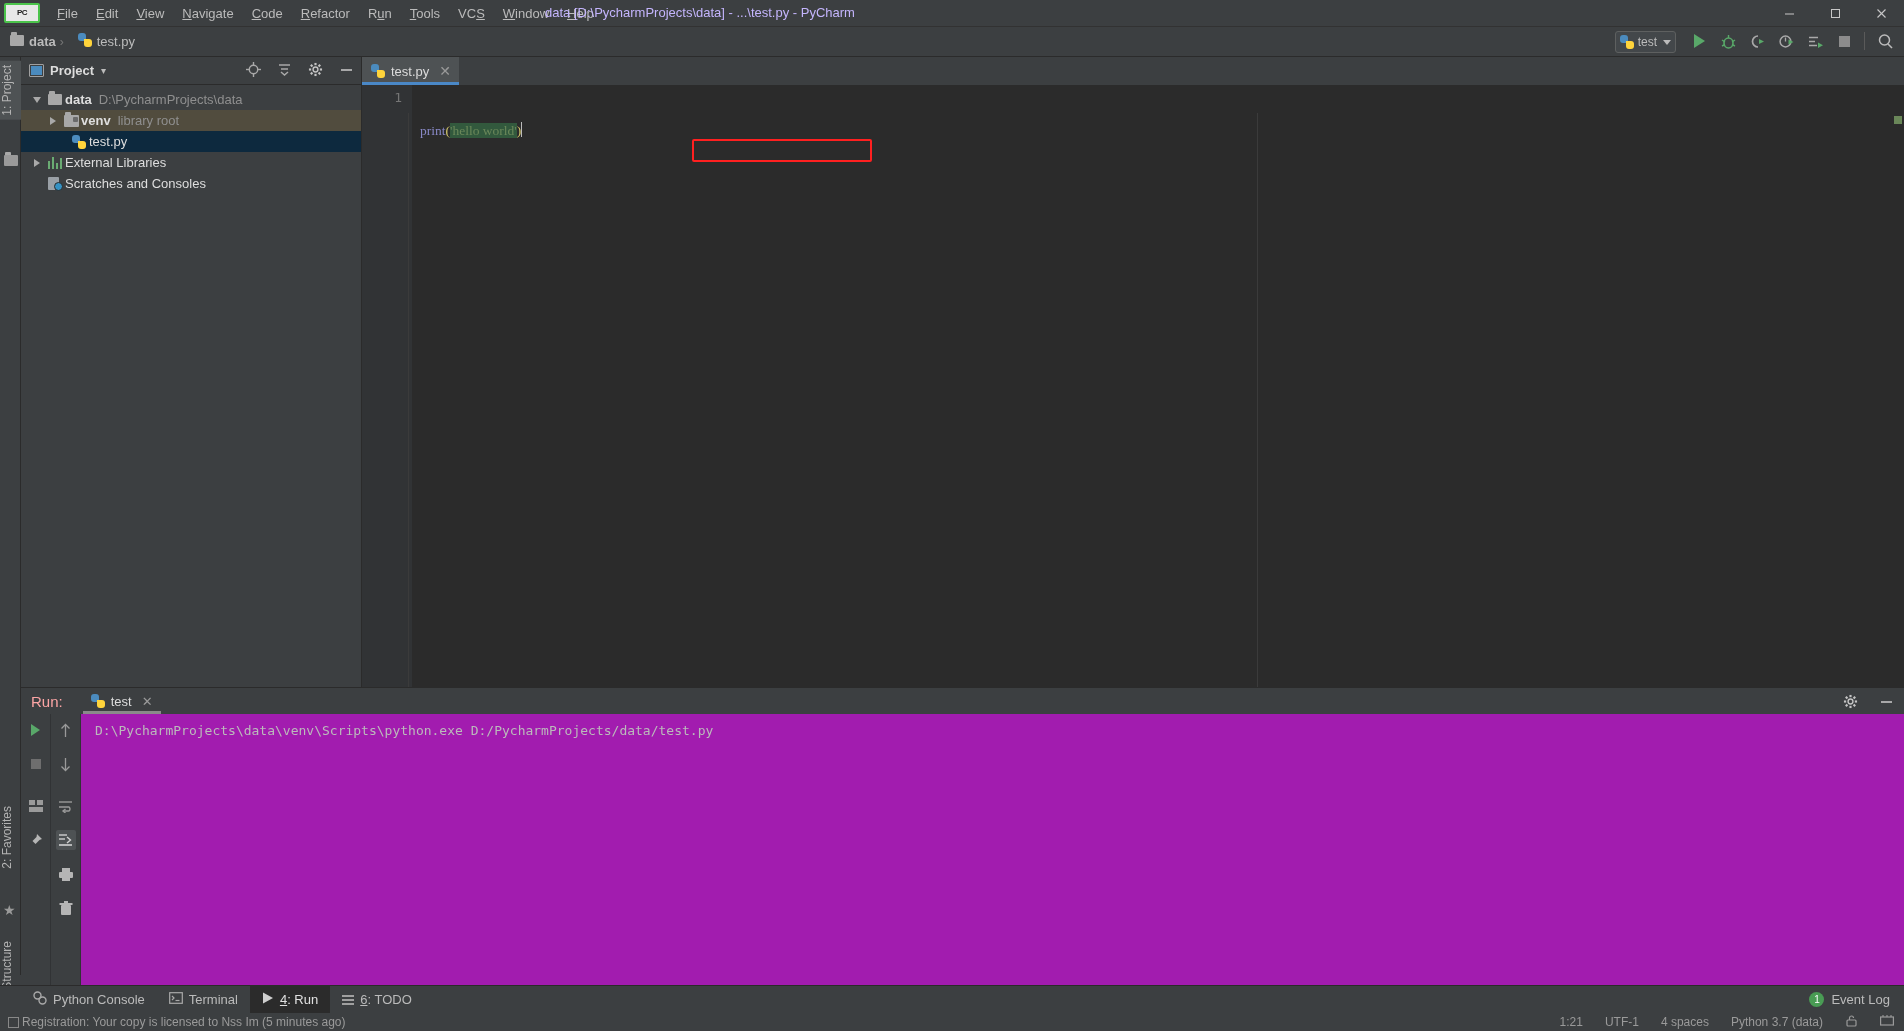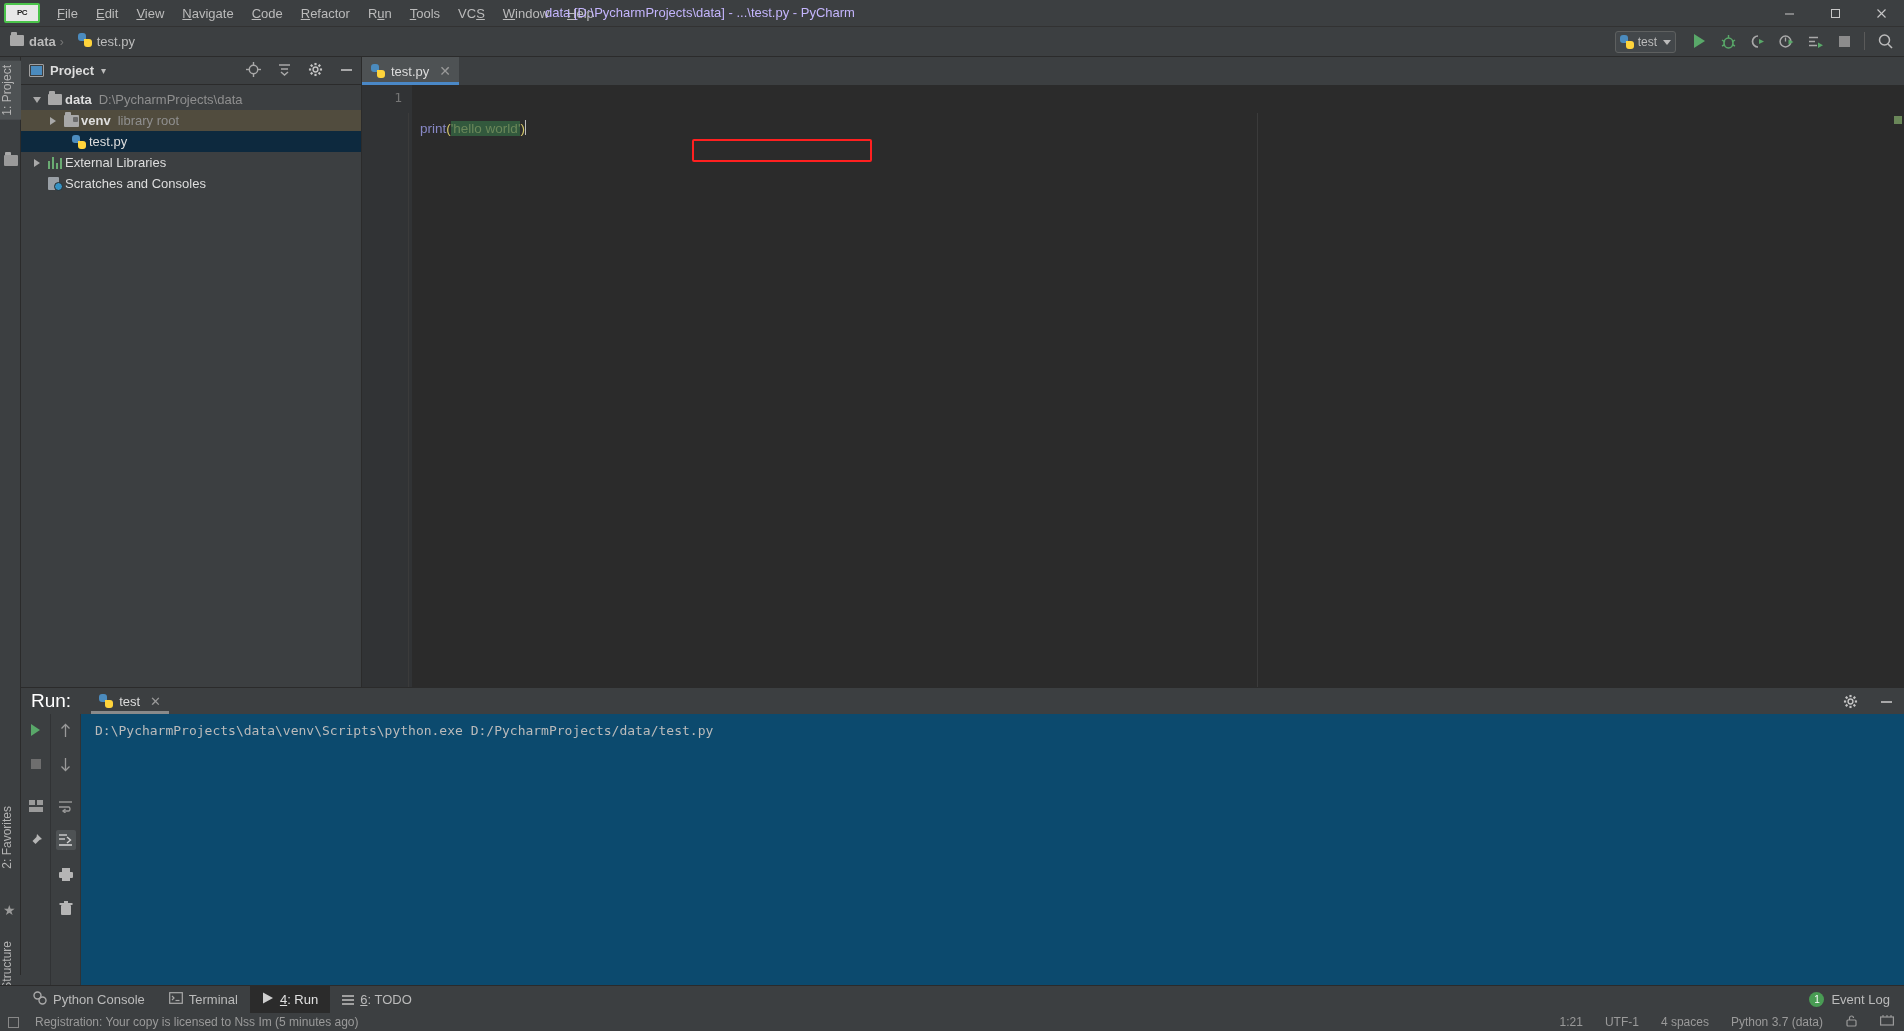--- a/index.html
+++ b/index.html
@@ -153,21 +153,21 @@
   }
   .etab:after { content:''; position:absolute; left:0; bottom:0; width:100%; height:3px; background:#4a88c7; }
   .tab-close { color: #9a9a9a; font-size: 14px; margin-left: 4px; line-height:1; }
 
   .codearea { position: absolute; top: 28px; left: 0; right: 0; bottom: 0; background: #2b2b2b; display: flex; }
   .gutter {
     width: 50px; background: #313335; color: #757575; font-family: "DejaVu Sans Mono", monospace;
     font-size: 13px; text-align: right; padding: 5px 10px 0 0; flex: 0 0 50px;
   }
   .code {
-    flex: 1; position: relative; font-family: Liberation Sans, sans-serif; font-size: 13.5px;
+    flex: 1; position: relative; font-family: Liberation Serif, serif; font-size: 13.5px;
     padding: 5px 0 0 8px; color: #a9b7c6; white-space: pre;
   }
   .code .ln { position: relative; height: 18px; line-height: 18px; }
   .tok-fn { color: #8888c6; }
   .tok-paren { color: #d4c76a; }
   .tok-str { color: #6a8759; background: #32593d; }
   .caret-line { display:inline-block; width:1px; height:15px; background:#bbbbbb; vertical-align:-2px; }
   .redbox {
     position: absolute; left: 330px; top: 82px; width: 180px; height: 23px;
     border: 2px solid #ff2020; border-radius: 2px; pointer-events: none; z-index: 20;
@@ -175,33 +175,33 @@
   .vguide { position:absolute; top: 28px; bottom:0; width:1px; background:#3b3b3b; }
   .scroll-marks { position: absolute; right: 0; top: 28px; width: 12px; bottom: 0; background:#2b2b2b; }
   .mark-top { position:absolute; right:2px; top:3px; width:8px; height:8px; background:#6a8759; }
 
   
   .runpanel {
     position: absolute; left: 21px; top: 687px; width: 1883px; height: 317px;
     background: #3c3f41; border-top: 1px solid #2b2b2b;
   }
   .rp-header { height: 26px; display:flex; align-items:center; position: relative; }
-  .rp-label { font-size: 19px; color: #ffffff; margin-left: 10px; }
+  .rp-label { font-size: 15px; color: #fca5a5; margin-left: 10px; }
   .rp-tab {
     margin-left: 20px; height: 26px; display:flex; align-items:center; gap:6px;
     padding: 0 8px; font-size: 13px; color: #dcdcdc; position: relative;
   }
   .rp-tab:after { content:''; position:absolute; left:0; bottom:0; width:100%; height:3px; background:#8a8a8a; }
   .rp-actions { position:absolute; right: 8px; top:3px; display:flex; gap:16px; align-items:center; }
 
   .rp-body { position:absolute; top:26px; left:0; right:0; bottom:0; display:flex; }
   .rp-gutter1 { width: 30px; background:#3c3f41; display:flex; flex-direction:column; align-items:center; padding-top:6px; gap:14px; border-right:1px solid #313335; }
   .rp-gutter2 { width: 30px; background:#3c3f41; display:flex; flex-direction:column; align-items:center; padding-top:6px; gap:14px; border-right:1px solid #313335; }
   .rp-console {
-    flex: 1; background:#0c4a6e; color:#bbbbbb;
+    flex: 1; background:#a21caf; color:#bbbbbb;
     font-family: "DejaVu Sans Mono", monospace; font-size: 13px;
     padding: 7px 0 0 14px; white-space: pre; line-height: 20px;
   }
   .gi { width:20px;height:20px;display:flex;align-items:center;justify-content:center;color:#9a9a9a;font-size:14px; }
   .gi.sel { background:#4e5254; border-radius:2px; }
   .tri-play-sm { width:0;height:0;border-top:6px solid transparent;border-bottom:6px solid transparent;border-left:9px solid #59a869; }
   .sq-stop-sm { width:10px;height:10px;background:#6e6e6e; }
 
   
   .bottombar {
@@ -217,21 +217,21 @@
   .bb-right { position:absolute; right: 14px; display:flex; align-items:center; gap:7px; }
   .badge-green {
     width:15px;height:15px;border-radius:50%;background:#499c54;color:#fff;font-size:10px;
     display:flex;align-items:center;justify-content:center;
   }
   .statusbar {
     position: absolute; left: 0; bottom: 0; width: 1904px; height: 18px;
     background: #3c3f41; display:flex; align-items:center;
     font-size: 12px; color: #9a9a9a;
   }
-  .sb-left { display:flex; align-items:center; gap:16px; margin-left: 8px; }
+  .sb-left { display:flex; align-items:center; gap:3px; margin-left: 8px; }
   .sb-checkbox { width:11px;height:11px;border:1px solid #888; background:#3c3f41; }
   .sb-right { position:absolute; right: 10px; display:flex; align-items:center; gap:22px; }
   .list-ic { display:flex;flex-direction:column;gap:2px; }
   .list-ic i { display:block;width:12px;height:2px;background:#a0a0a0; }
 </style>
 </head>
 <body>
 
 <div class="app">
 

